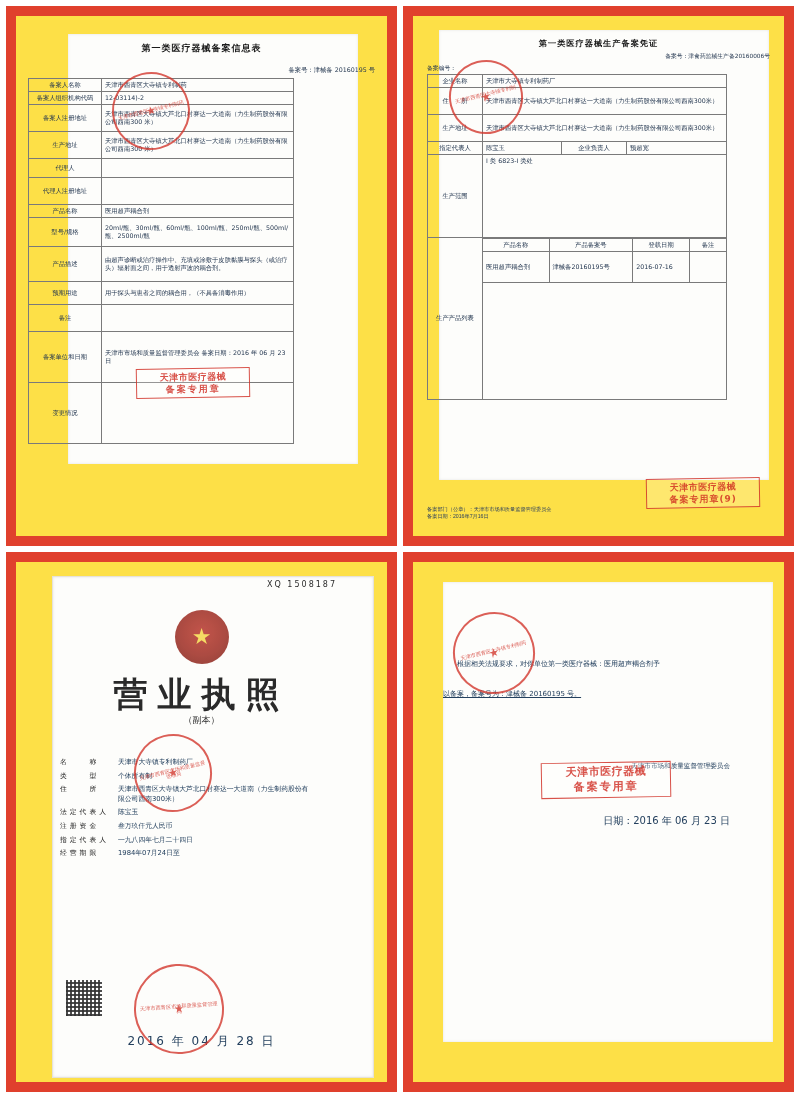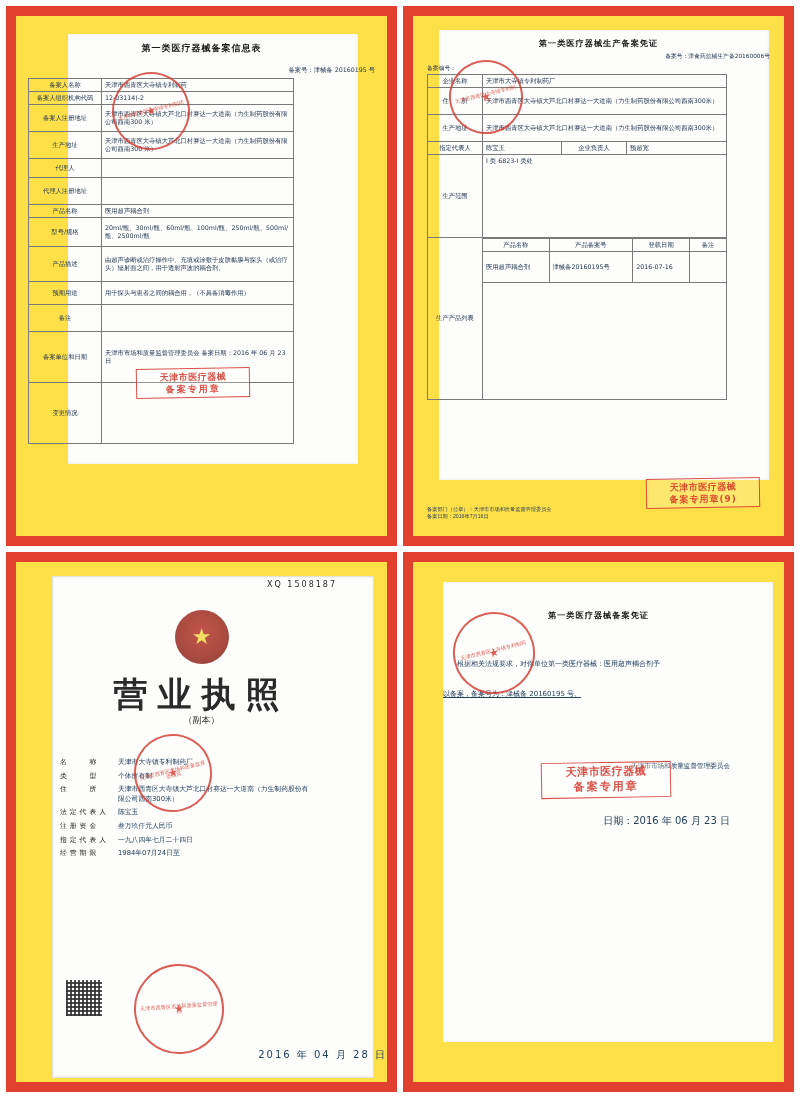--- a/index.html
+++ b/index.html
@@ -138,21 +138,21 @@
   #c3 .fields{position:absolute;left:44px;top:196px;width:250px;font-size:6.8px;color:#24405e;}
   #c3 .fields .row{display:flex;margin-bottom:4.5px;line-height:1.35;}
   #c3 .fields .k{width:58px;flex:none;letter-spacing:3px;color:#1d1d1d;}
   #c3 .fields .v{flex:1;color:#24405e;}
   #c3 .qr{position:absolute;left:50px;bottom:66px;width:36px;height:36px;
     background:
       repeating-linear-gradient(90deg,#222 0 2px,#fff 2px 4px),
       repeating-linear-gradient(0deg,#222 0 2px,#fff 2px 4px);
     background-blend-mode:multiply;opacity:.8;}
   #c3 .regauth{position:absolute;left:0;right:0;bottom:42px;text-align:center;font-size:7.4px;letter-spacing:3px;color:#1d1d1d;}
-  #c3 .datebar{position:absolute;left:0;right:0;bottom:20px;text-align:right;font-size:10px;color:#24405e;letter-spacing:2px;}
+  #c3 .datebar{position:absolute;left:0;right:0;bottom:32px;text-align:center;font-size:12px;color:#24405e;letter-spacing:2px;}
 
   
   #c4 .scanpaper{left:30px;top:20px;width:330px;height:460px;}
   #c4 .t{position:absolute;left:0;right:0;top:48px;font-size:8.2px;}
   #c4 .p1{position:absolute;left:44px;right:30px;top:96px;font-size:7px;line-height:1.8;color:#24405e;}
   #c4 .p2{position:absolute;left:30px;right:30px;top:126px;font-size:7px;line-height:1.8;color:#24405e;text-decoration:underline;}
   #c4 .signer{position:absolute;right:54px;top:200px;font-size:6.6px;color:#24405e;}
   #c4 .date{position:absolute;right:54px;top:252px;font-size:10px;color:#24405e;}
 </style>
 </head>
@@ -367,21 +367,20 @@
           <span class="star">★</span>
           <span class="inner">天津市西青区市场和质量监督管理局</span>
         </div>
       </div>
     </div>
 
     <div class="cell" id="c4">
       <div class="page">
         <div class="scanpaper"></div>
 
-        <div class="t doc-title zh">第一类医疗器械备案凭证</div>
         <div class="p1 zh">根据相关法规要求，对你单位第一类医疗器械：医用超声耦合剂予</div>
         <div class="p2 zh">以备案，备案号为：津械备 20160195 号。</div>
         <div class="signer zh">天津市市场和质量监督管理委员会</div>
         <div class="date zh">日期：2016 年 06 月 23 日</div>
 
         <div class="seal" style="left:40px;top:50px;width:78px;height:78px;">
           <span class="star">★</span>
           <span class="inner">天津市西青区大寺镇专利制药厂</span>
         </div>
         <div class="rect-seal" style="left:128px;top:200px;width:120px;">

